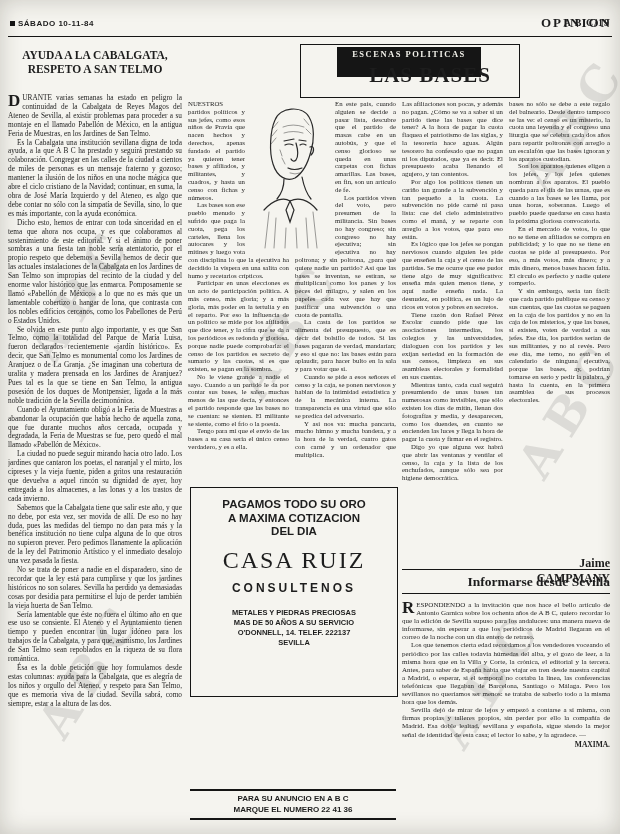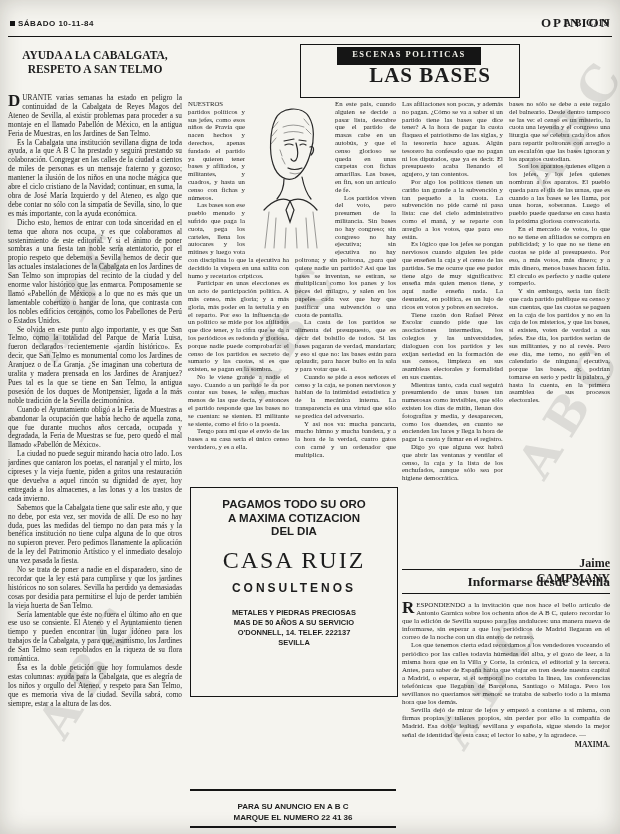--- a/index.html
+++ b/index.html
@@ -19,21 +19,21 @@
   .headline1{position:absolute;left:8px;top:48px;width:174px;text-align:center;
     font-weight:bold;font-size:11.5px;line-height:14px;white-space:pre-line;}
   .article1-body{position:absolute;left:8px;top:94px;width:174px;height:726px;overflow:hidden;
     font-size:7.3px;line-height:8.9px;text-align:justify;}
   .article1-body p, .cols p, .article2-list p{margin:0;text-indent:9px;}
   .article1-body p:first-child, .cols p:first-child, .article2-list p:first-child{text-indent:0;}
   .dropcap > p:first-child::first-letter{
     float:left;font-size:17px;line-height:14px;font-weight:bold;margin:0 2px 0 0;}
   
   .kicker-box{position:absolute;left:300px;top:44px;width:218px;height:52px;border:1px solid #151515;}
-  .kicker-bar{position:absolute;left:337px;top:47px;width:144px;height:18px;background:#151515;color:#f2f1ea;
+  .kicker-bar{position:absolute;left:337px;top:47px;width:144px;height:30px;background:#151515;color:#f2f1ea;
     font-weight:bold;font-size:8.5px;line-height:14px;text-align:center;letter-spacing:1.5px;}
   .main-title{position:absolute;left:300px;top:63px;width:260px;text-align:center;
     font-weight:bold;font-size:21px;letter-spacing:1px;}
   .cols{position:absolute;overflow:hidden;font-size:6.8px;line-height:7.8px;text-align:justify;}
   .c1{left:188px;top:100px;width:101px;height:382px;}
   .c2{left:295px;top:100px;width:101px;height:382px;}
   .c3{left:402px;top:100px;width:101px;height:468px;}
   .c4{left:509px;top:100px;width:101px;height:452px;}
   .spR{float:right;width:44px;height:152px;}
   .spL{float:left;width:40px;height:152px;}
@@ -44,21 +44,21 @@
   .ad-box{position:absolute;left:190px;top:487px;width:206px;height:208px;border:1.5px solid #151515;
     text-align:center;font-family:"Liberation Sans",sans-serif;}
   .ad-l{font-weight:bold;font-size:11.5px;line-height:13.5px;}
   .ad-box .pad{height:10px;}
   .ad-brand{font-family:"Liberation Serif",serif;font-weight:normal;font-size:24px;letter-spacing:2px;margin-top:8px;}
   .ad-cta{font-weight:bold;font-size:12px;letter-spacing:3px;margin-top:7px;}
   .ad-d{font-weight:bold;font-size:7.5px;line-height:10px;}
   .ad-details{margin-top:13px;}
   .ad-strip{position:absolute;left:190px;top:789px;width:206px;height:25px;
     border-top:2px solid #151515;border-bottom:2px solid #151515;text-align:center;
-    font:bold 8px "Liberation Sans",sans-serif;line-height:11px;padding-top:10px;box-sizing:content-box;}
+    font:bold 8px "Liberation Sans",sans-serif;line-height:11px;padding-top:2px;box-sizing:content-box;}
   
   .headline2{position:absolute;left:402px;top:569px;width:208px;text-align:right;
     font-weight:bold;font-size:13.5px;padding:4px 0 3px 0;border-top:1.5px solid #151515;border-bottom:1px solid #151515;}
   .article2-body{position:absolute;left:402px;top:601px;width:208px;height:216px;overflow:hidden;
     font-size:7px;line-height:8.1px;text-align:justify;}
   .sig2{font-weight:bold;font-size:7.5px;margin-top:2px;text-align:right;}
   
   .wm{position:absolute;z-index:5;pointer-events:none;font-weight:bold;font-size:48px;
     letter-spacing:12px;color:rgba(55,55,55,.13);transform:rotate(-58deg);font-family:"DejaVu Serif",serif;}
   .wm1{left:4px;top:265px;} .wm2{left:212px;top:300px;} .wm3{left:498px;top:95px;}

